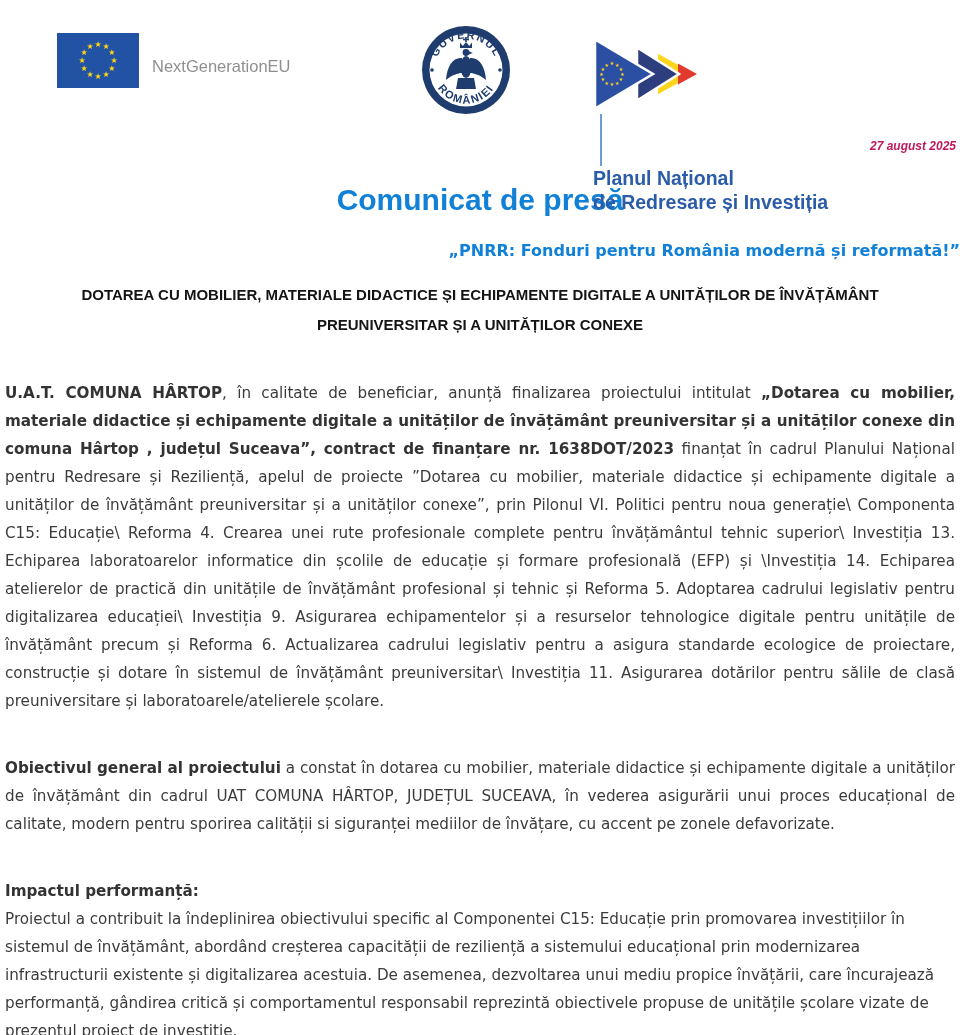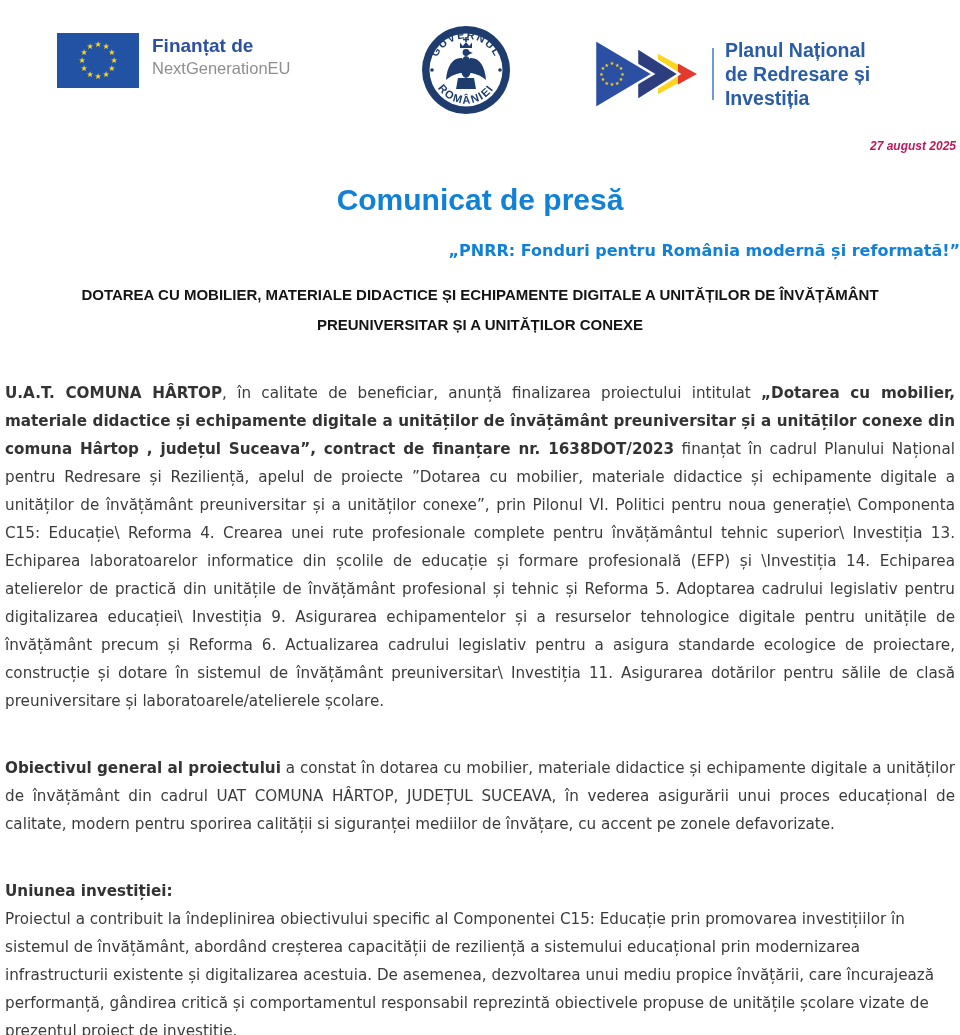--- a/index.html
+++ b/index.html
@@ -9,23 +9,23 @@
     background:#ffffff;
     font-family:"DejaVu Sans",sans-serif;
     color:#3b3b3b;
     overflow:hidden;
   }
   
   .logos{position:relative;height:120px;}
   .eu-logo{position:absolute;left:57px;top:33px;display:flex;align-items:flex-start;gap:13px;}
   .eu-text{padding-top:1px;}
   .eu-line{font-family:"Liberation Sans",sans-serif;font-weight:bold;font-size:19px;line-height:23px;color:#2b50a0;}
-  .eu-sub{font-family:"Liberation Sans",sans-serif;font-size:16.5px;color:#8f8f8f;margin-top:2px;}
+  .eu-sub{font-family:"Liberation Sans",sans-serif;font-size:16.5px;color:#8f8f8f;margin-top:23px;}
   .gov-logo{position:absolute;left:420px;top:24px;}
-  .pnrr-logo{position:absolute;left:593px;top:34px;display:flex;align-items:center;}
+  .pnrr-logo{position:absolute;left:593px;top:34px;display:flex;flex-direction:column;}
   .pnrr-sep{width:2px;height:52px;background:#6d9bd4;margin:0 11px 0 7px;}
   .pnrr-line{font-family:"Liberation Sans",sans-serif;font-weight:bold;font-size:19.5px;line-height:24px;color:#2a5ca8;}
   
   .date{
     margin:19px 4px 0 0;text-align:right;
     font-family:"Liberation Sans",sans-serif;
     font-weight:bold;font-style:italic;font-size:12px;color:#be185d;
   }
   .title{
     margin:30px 4px 0;text-align:center;
@@ -69,21 +69,20 @@
           <text class="star" x="49" y="44.2">★</text>
           <text class="star" x="41" y="46.3">★</text>
           <text class="star" x="33" y="44.2">★</text>
           <text class="star" x="27.1" y="38.3">★</text>
           <text class="star" x="25" y="30.3">★</text>
           <text class="star" x="27.1" y="22.3">★</text>
           <text class="star" x="33" y="16.4">★</text>
         </g>
       </svg>
       <div class="eu-text">
-        <div class="eu-line">Finanțat de</div>
         <div class="eu-sub">NextGenerationEU</div>
       </div>
     </div>
 
     <div class="gov-logo">
       <svg width="92" height="92" viewBox="0 0 92 92" aria-hidden="true">
         <circle cx="46" cy="46" r="44" fill="#1e3c6e"></circle>
         <circle cx="46" cy="46" r="36.5" fill="#ffffff"></circle>
         <defs>
           <path id="arcTop" d="M 14.5,46 A 31.5,31.5 0 0 1 77.5,46"></path>
@@ -151,19 +150,19 @@
 
   <h3 class="heading">DOTAREA CU MOBILIER, MATERIALE DIDACTICE ȘI ECHIPAMENTE DIGITALE A UNITĂȚILOR DE ÎNVĂȚĂMÂNT PREUNIVERSITAR ȘI A UNITĂȚILOR CONEXE</h3>
 
   <div class="doc-body">
 
     <p class="just"><b>U.A.T. COMUNA HÂRTOP</b><span>, în calitate de beneficiar, anunță finalizarea proiectului intitulat </span><b>„Dotarea cu mobilier, materiale didactice și echipamente digitale a unităților de învățământ preuniversitar și a unităților conexe din comuna Hârtop , județul Suceava”, contract de finanțare nr. 1638DOT/2023</b><span> finanțat în cadrul Planului Național pentru Redresare și Reziliență, apelul de proiecte ”Dotarea cu mobilier, materiale didactice și echipamente digitale a unităților de învățământ preuniversitar și a unităților conexe”, prin Pilonul VI. Politici pentru noua generație\ Componenta C15: Educație\ Reforma 4. Crearea unei rute profesionale complete pentru învățământul tehnic superior\ Investiția 13. Echiparea laboratoarelor informatice din școlile de educație și formare profesională (EFP) și \Investiția 14. Echiparea atelierelor de practică din unitățile de învățământ profesional și tehnic și Reforma 5. Adoptarea cadrului legislativ pentru digitalizarea educației\ Investiția 9. Asigurarea echipamentelor și a resurselor tehnologice digitale pentru unitățile de învățământ precum și Reforma 6. Actualizarea cadrului legislativ pentru a asigura standarde ecologice de proiectare, construcție și dotare în sistemul de învățământ preuniversitar\ Investiția 11. Asigurarea dotărilor pentru sălile de clasă preuniversitare și laboratoarele/atelierele școlare.</span></p>
 
     <p class="just"><b>Obiectivul general al proiectului</b><span> a constat în dotarea cu mobilier, materiale didactice și echipamente digitale a unităților de învățământ din cadrul UAT COMUNA HÂRTOP, JUDEȚUL SUCEAVA, în vederea asigurării unui proces educațional de calitate, modern pentru sporirea calității si siguranței mediilor de învățare, cu accent pe zonele defavorizate.</span></p>
 
     <p class="left">
-      <b class="impact-head">Uniunea investiției:</b>
+      <b class="impact-head">Impactul performanță:</b>
       <span>Proiectul a contribuit la îndeplinirea obiectivului specific al Componentei C15: Educație prin promovarea investițiilor în sistemul de învățământ, abordând creșterea capacității de reziliență a sistemului educațional prin modernizarea infrastructurii existente și digitalizarea acestuia. De asemenea, dezvoltarea unui mediu propice învățării, care încurajează performanță, gândirea critică și comportamentul responsabil reprezintă obiectivele propuse de unitățile școlare vizate de prezentul proiect de investiție.</span>
     </p>
 
   </div>
 
 </div>
 
 </body></html>

